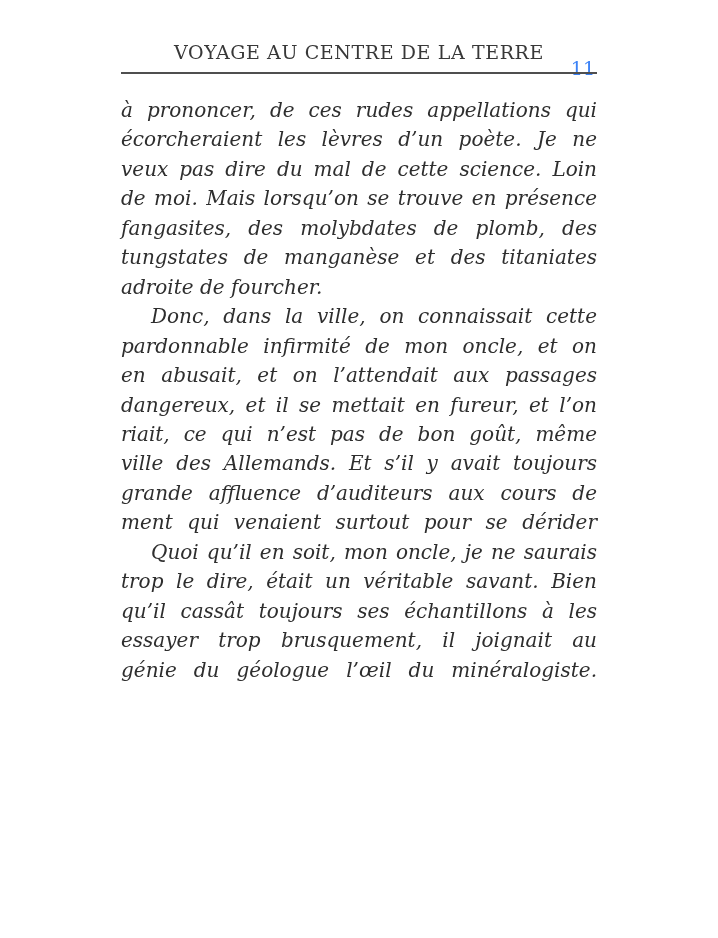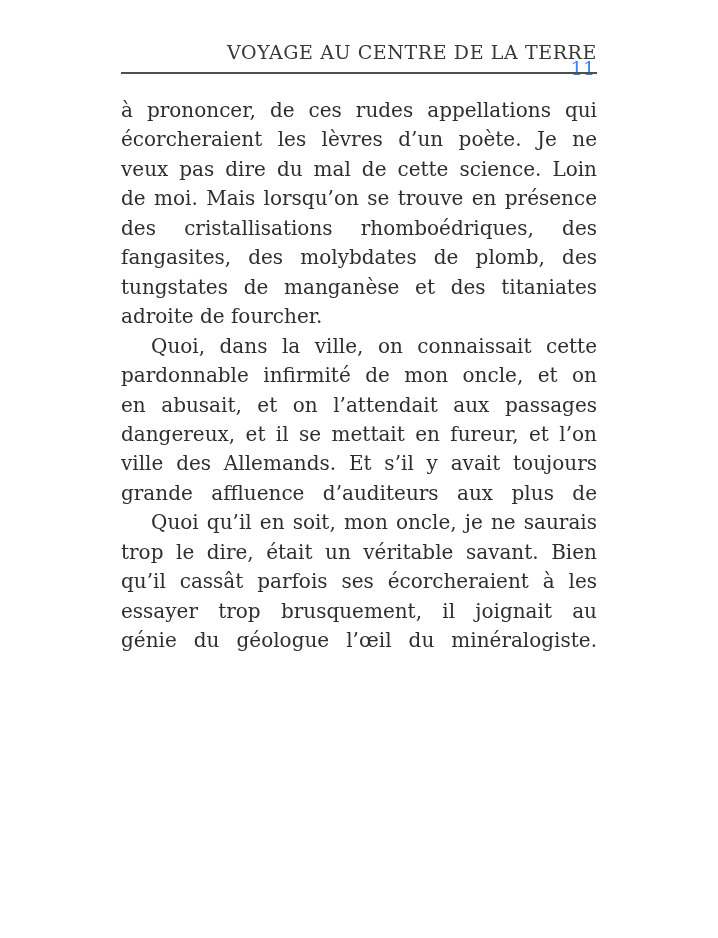--- a/index.html
+++ b/index.html
@@ -18,21 +18,21 @@
   }
   .running-header {
     position: absolute;
     left: 121px;
     top: 41px;
     width: 476px;
     height: 24px;
   }
   .running-header .title {
     display: block;
-    text-align: right;
+    text-align: center;
     font-size: 19px;
     letter-spacing: 0.6px;
     color: #383838;
     white-space: nowrap;
   }
   .running-header .pagenum {
     position: absolute;
     right: 2px;
     top: 16px;
     font-size: 19px;
@@ -52,20 +52,21 @@
     top: 96px;
     width: 476px;
     font-size: 20px;
   }
   .line {
     line-height: 29.45px;
     text-align: justify;
     text-align-last: justify;
     -moz-text-align-last: justify;
     white-space: normal;
+    font-style: italic;
   }
   .line.no-justify {
     text-align-last: left;
     -moz-text-align-last: left;
   }
   .line.first-indent {
     text-indent: 30px;
   }
 </style>
 </head>
@@ -79,35 +80,36 @@
   </div>
 
   <div class="header-rule"></div>
 
   <div class="page-body">
       <div>
         <div class="line">à prononcer, de ces rudes appellations qui</div>
         <div class="line">écorcheraient les lèvres d’un poète. Je ne</div>
         <div class="line">veux pas dire du mal de cette science. Loin</div>
         <div class="line">de moi. Mais lorsqu’on se trouve en présence</div>
-        <div class="line">des cristallisations rhomboédriques, des</div>
         <div class="line">fangasites, des molybdates de plomb, des</div>
         <div class="line">tungstates de manganèse et des titaniates</div>
         <div class="line no-justify">adroite de fourcher.</div>
       </div>
       <div>
-        <div class="line first-indent">Quoi, dans la ville, on connaissait cette</div>
+        <div class="line first-indent">Donc, dans la ville, on connaissait cette</div>
         <div class="line">pardonnable infirmité de mon oncle, et on</div>
         <div class="line">en abusait, et on l’attendait aux passages</div>
         <div class="line">dangereux, et il se mettait en fureur, et l’on</div>
+        <div class="line">riait, ce qui n’est pas de bon goût, même</div>
         <div class="line">ville des Allemands. Et s’il y avait toujours</div>
-        <div class="line">grande affluence d’auditeurs aux plus de</div>
+        <div class="line">grande affluence d’auditeurs aux cours de</div>
+        <div class="line">ment qui venaient surtout pour se dérider</div>
       </div>
       <div>
         <div class="line first-indent">Quoi qu’il en soit, mon oncle, je ne saurais</div>
         <div class="line">trop le dire, était un véritable savant. Bien</div>
-        <div class="line">qu’il cassât parfois ses écorcheraient à les</div>
+        <div class="line">qu’il cassât toujours ses échantillons à les</div>
         <div class="line">essayer trop brusquement, il joignait au</div>
         <div class="line">génie du géologue l’œil du minéralogiste.</div>
       </div>
     </div>
 
 </div>
 
 </body></html>

